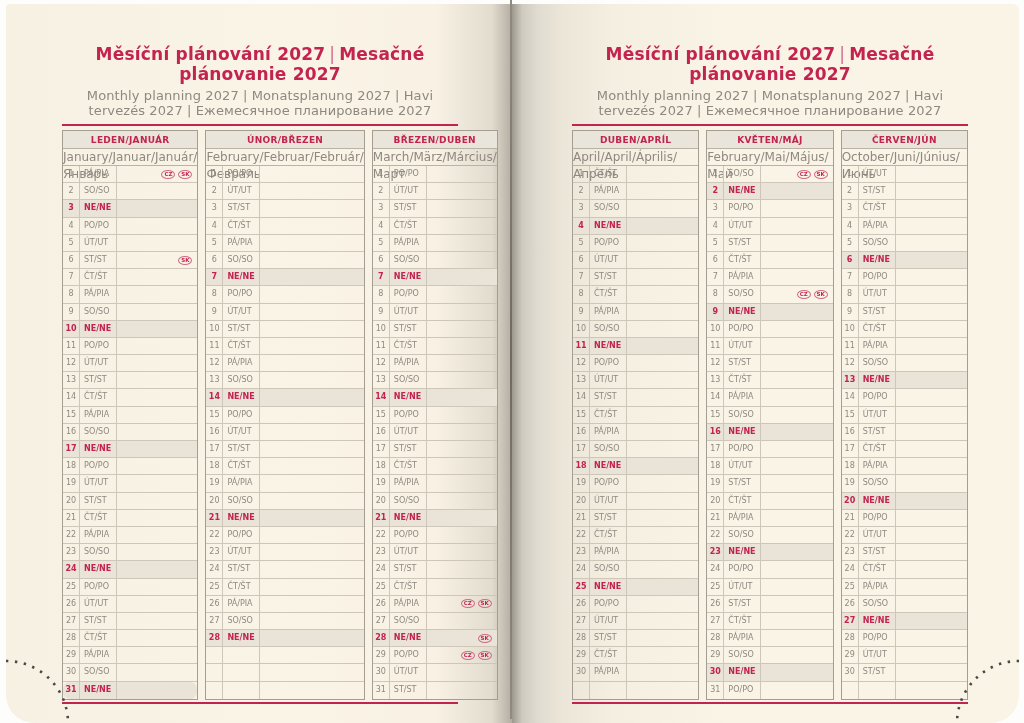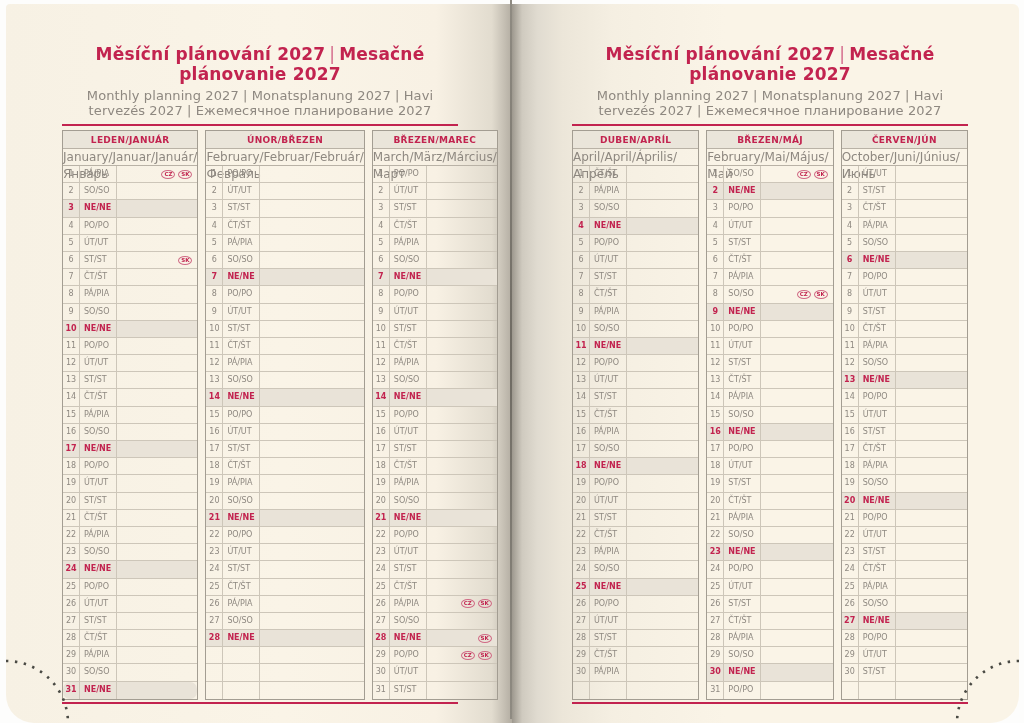--- a/index.html
+++ b/index.html
@@ -387,21 +387,21 @@
               <div class="c-day"></div>
               <div class="c-note"></div>
             </div>
             <div class="day-row">
               <div class="c-num"></div>
               <div class="c-day"></div>
               <div class="c-note"></div>
             </div>
           </div>
           <div class="month">
-            <div class="m-header">BŘEZEN/MAREC</div>
+            <div class="m-header">BŘEZEN/DUBEN</div>
             <div class="m-langs">March/März/Március/Март</div>
             <div class="day-row">
               <div class="c-num">1</div>
               <div class="c-day">PO/PO</div>
               <div class="c-note"></div>
             </div>
             <div class="day-row">
               <div class="c-num">2</div>
               <div class="c-day">ÚT/UT</div>
               <div class="c-note"></div>
@@ -727,21 +727,21 @@
               <div class="c-day">PÁ/PIA</div>
               <div class="c-note"></div>
             </div>
             <div class="day-row">
               <div class="c-num"></div>
               <div class="c-day"></div>
               <div class="c-note"></div>
             </div>
           </div>
           <div class="month">
-            <div class="m-header">BŘEZEN/MÁJ</div>
+            <div class="m-header">KVĚTEN/MÁJ</div>
             <div class="m-langs">February/Mai/Május/Май</div>
             <div class="day-row">
               <div class="c-num">1</div>
               <div class="c-day">SO/SO</div>
               <div class="c-note">
                 <span class="badge">CZ</span>
                 <span class="badge">SK</span>
               </div>
             </div>
             <div class="day-row hl">

